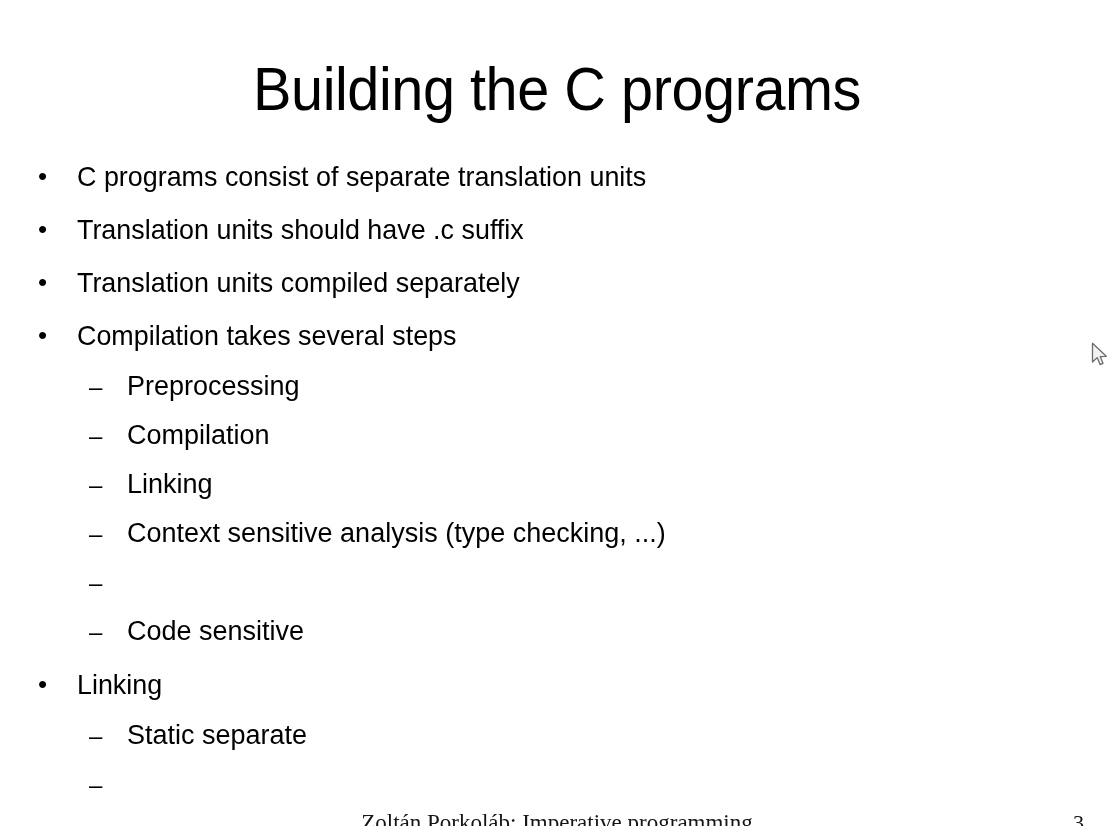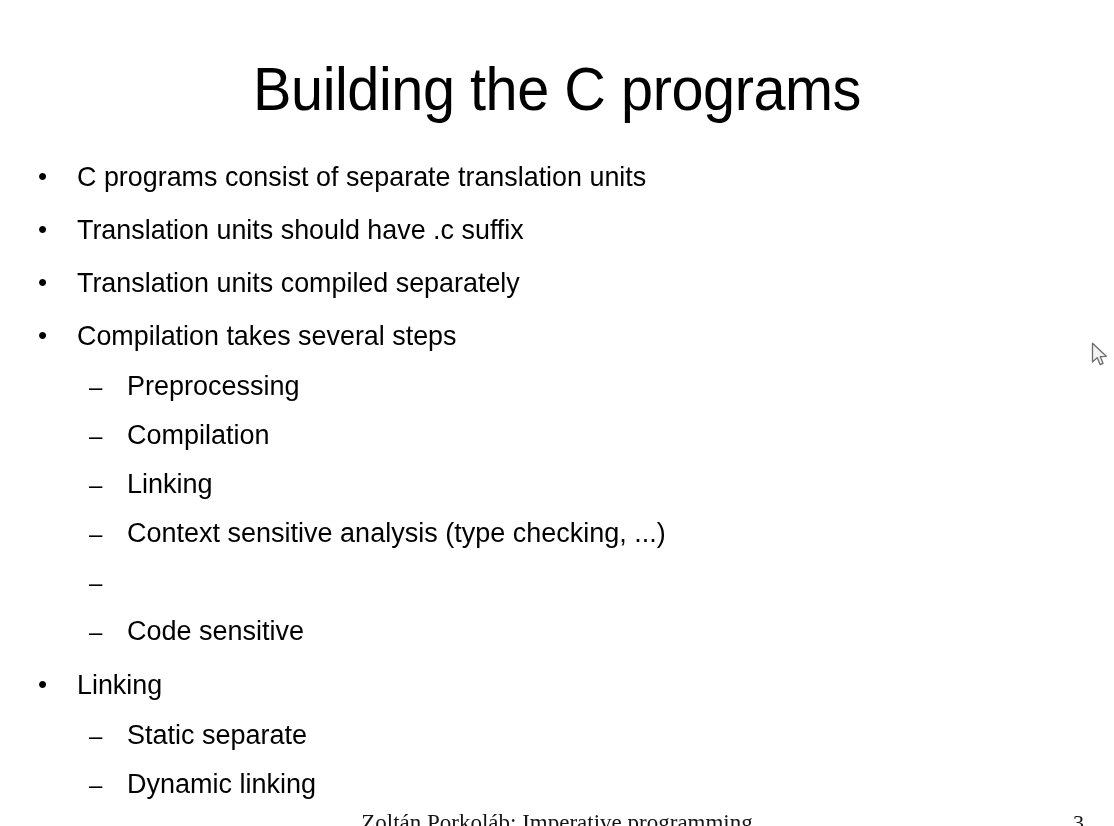--- a/index.html
+++ b/index.html
@@ -201,21 +201,20 @@
       <span class="txt">Linking</span>
     </div>
 
     <div class="bullet-row lvl2">
       <span class="marker">–</span>
       <span class="txt">Static separate</span>
     </div>
 
     <div class="bullet-row lvl2">
       <span class="marker">–</span>
-      <span class="txt">Dynamic linking</span>
     </div>
 
   </div>
 
   <div class="footer">Zoltán Porkoláb: Imperative programming</div>
 
   <div class="page-number">3</div>
 
   <div class="mouse-cursor">
     <svg width="18" height="26" viewBox="0 0 18 26" xmlns="http://www.w3.org/2000/svg">

